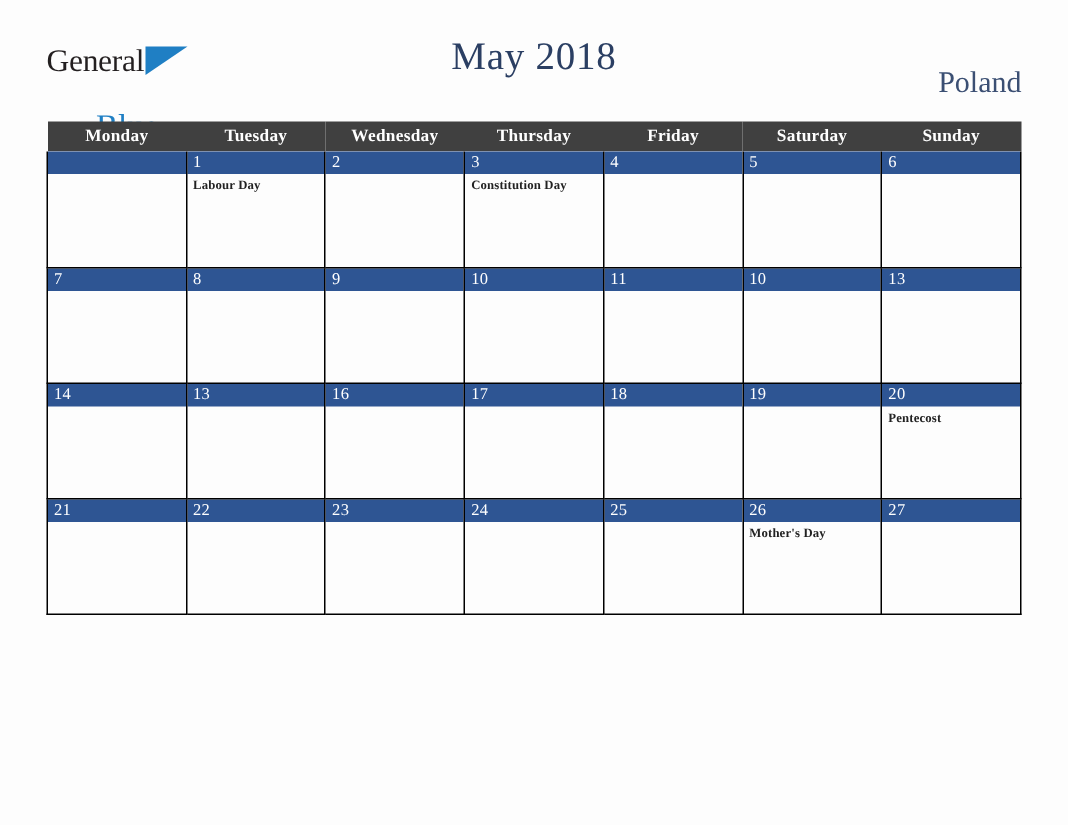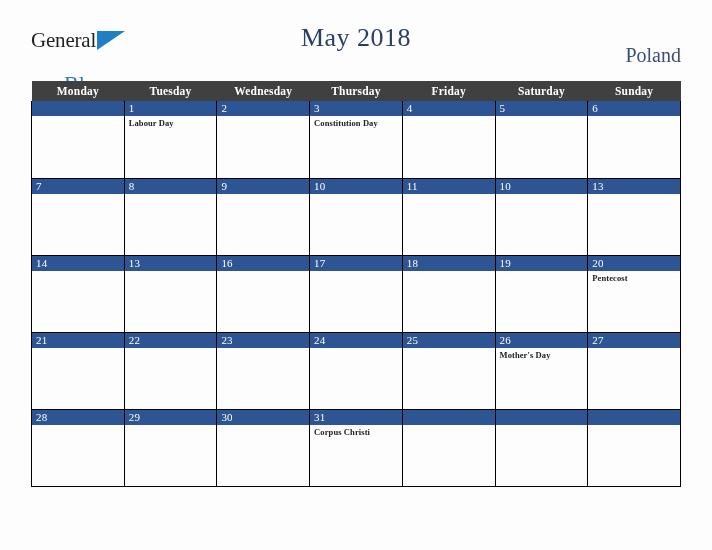--- a/index.html
+++ b/index.html
@@ -271,40 +271,16 @@
             <span class="daynum">25</span>
           </td>
           <td>
             <span class="daynum">26</span>
             <span class="event">Mother's Day</span>
           </td>
           <td>
             <span class="daynum">27</span>
           </td>
         </tr>
-        <tr class="week">
-          <td>
-            <span class="daynum">28</span>
-          </td>
-          <td>
-            <span class="daynum">29</span>
-          </td>
-          <td>
-            <span class="daynum">30</span>
-          </td>
-          <td>
-            <span class="daynum">31</span>
-            <span class="event">Corpus Christi</span>
-          </td>
-          <td>
-            <span class="daynum"></span>
-          </td>
-          <td>
-            <span class="daynum"></span>
-          </td>
-          <td>
-            <span class="daynum"></span>
-          </td>
-        </tr>
       </tbody>
   </table>
 
 </div>
 
 </body></html>

